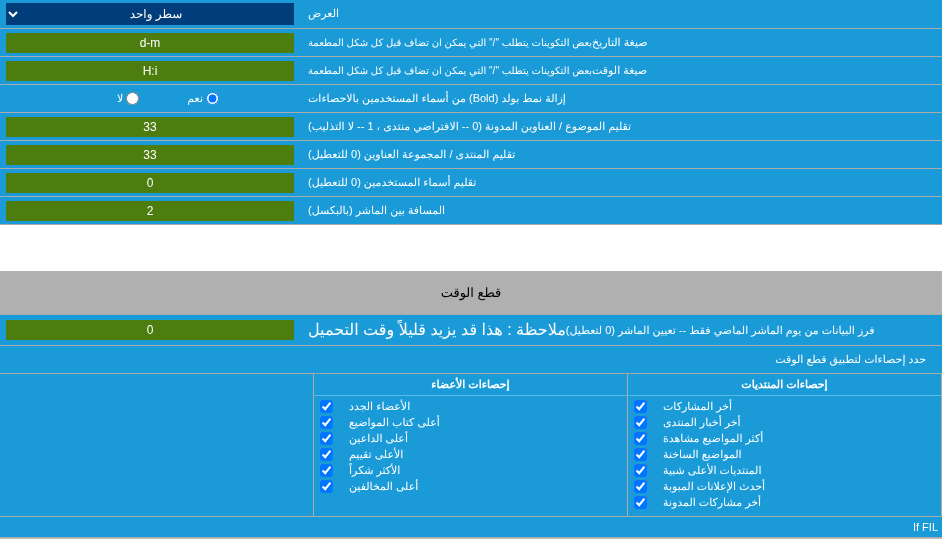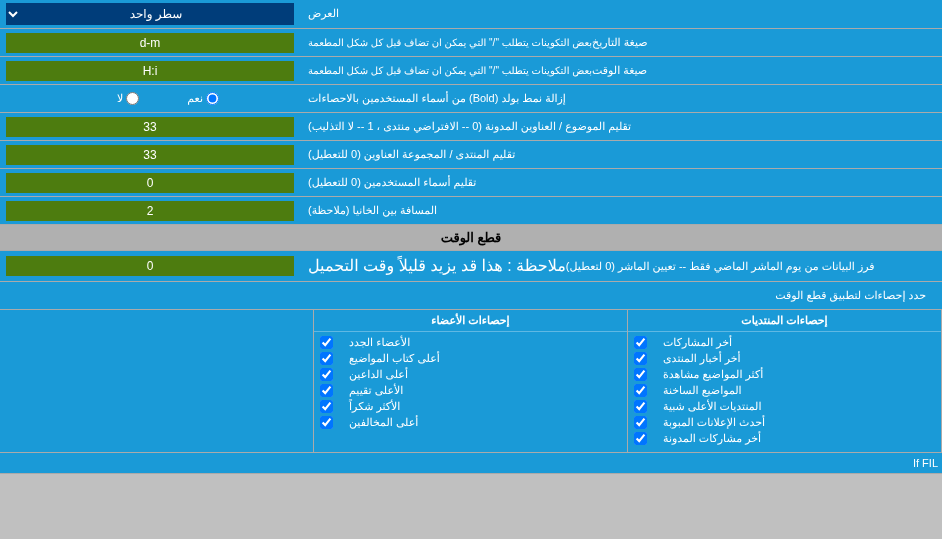--- a/index.html
+++ b/index.html
@@ -87,25 +87,26 @@
       font-size: 11px;
       display: flex;
       align-items: center;
       gap: 3px;
       cursor: pointer;
       margin-left: 36px;
     }
     .section-header {
       background: #b0b0b0;
       text-align: center;
-      padding: 5px;
-      font-weight: bold;
+      padding: 14px;
+      font-weight: normal;
       font-size: 13px;
       border-bottom: 1px solid #aaa;
       color: #000;
+      margin-top: 46px;
     }
     .limit-row {
       display: flex;
       align-items: center;
       background: #1a9ad7;
       border-bottom: 1px solid #aaa;
       padding: 4px 16px;
       min-height: 28px;
     }
     .limit-row-label {
@@ -232,21 +233,21 @@
     <div class="row-label">
       تقليم أسماء المستخدمين (0 للتعطيل)
     </div>
     <div class="row-input">
       <input type="text" value="0" style="">
     </div>
   </div>
 
   <div class="row">
     <div class="row-label">
-      المسافة بين الخانيا (ملاحظة)
+      المسافة بين الماشر (بالبكسل)
     </div>
     <div class="row-input">
       <input type="text" value="2" style="">
     </div>
   </div>
 
   <div class="section-header">قطع الوقت</div>
 
   <div class="row">
     <div class="row-label">

